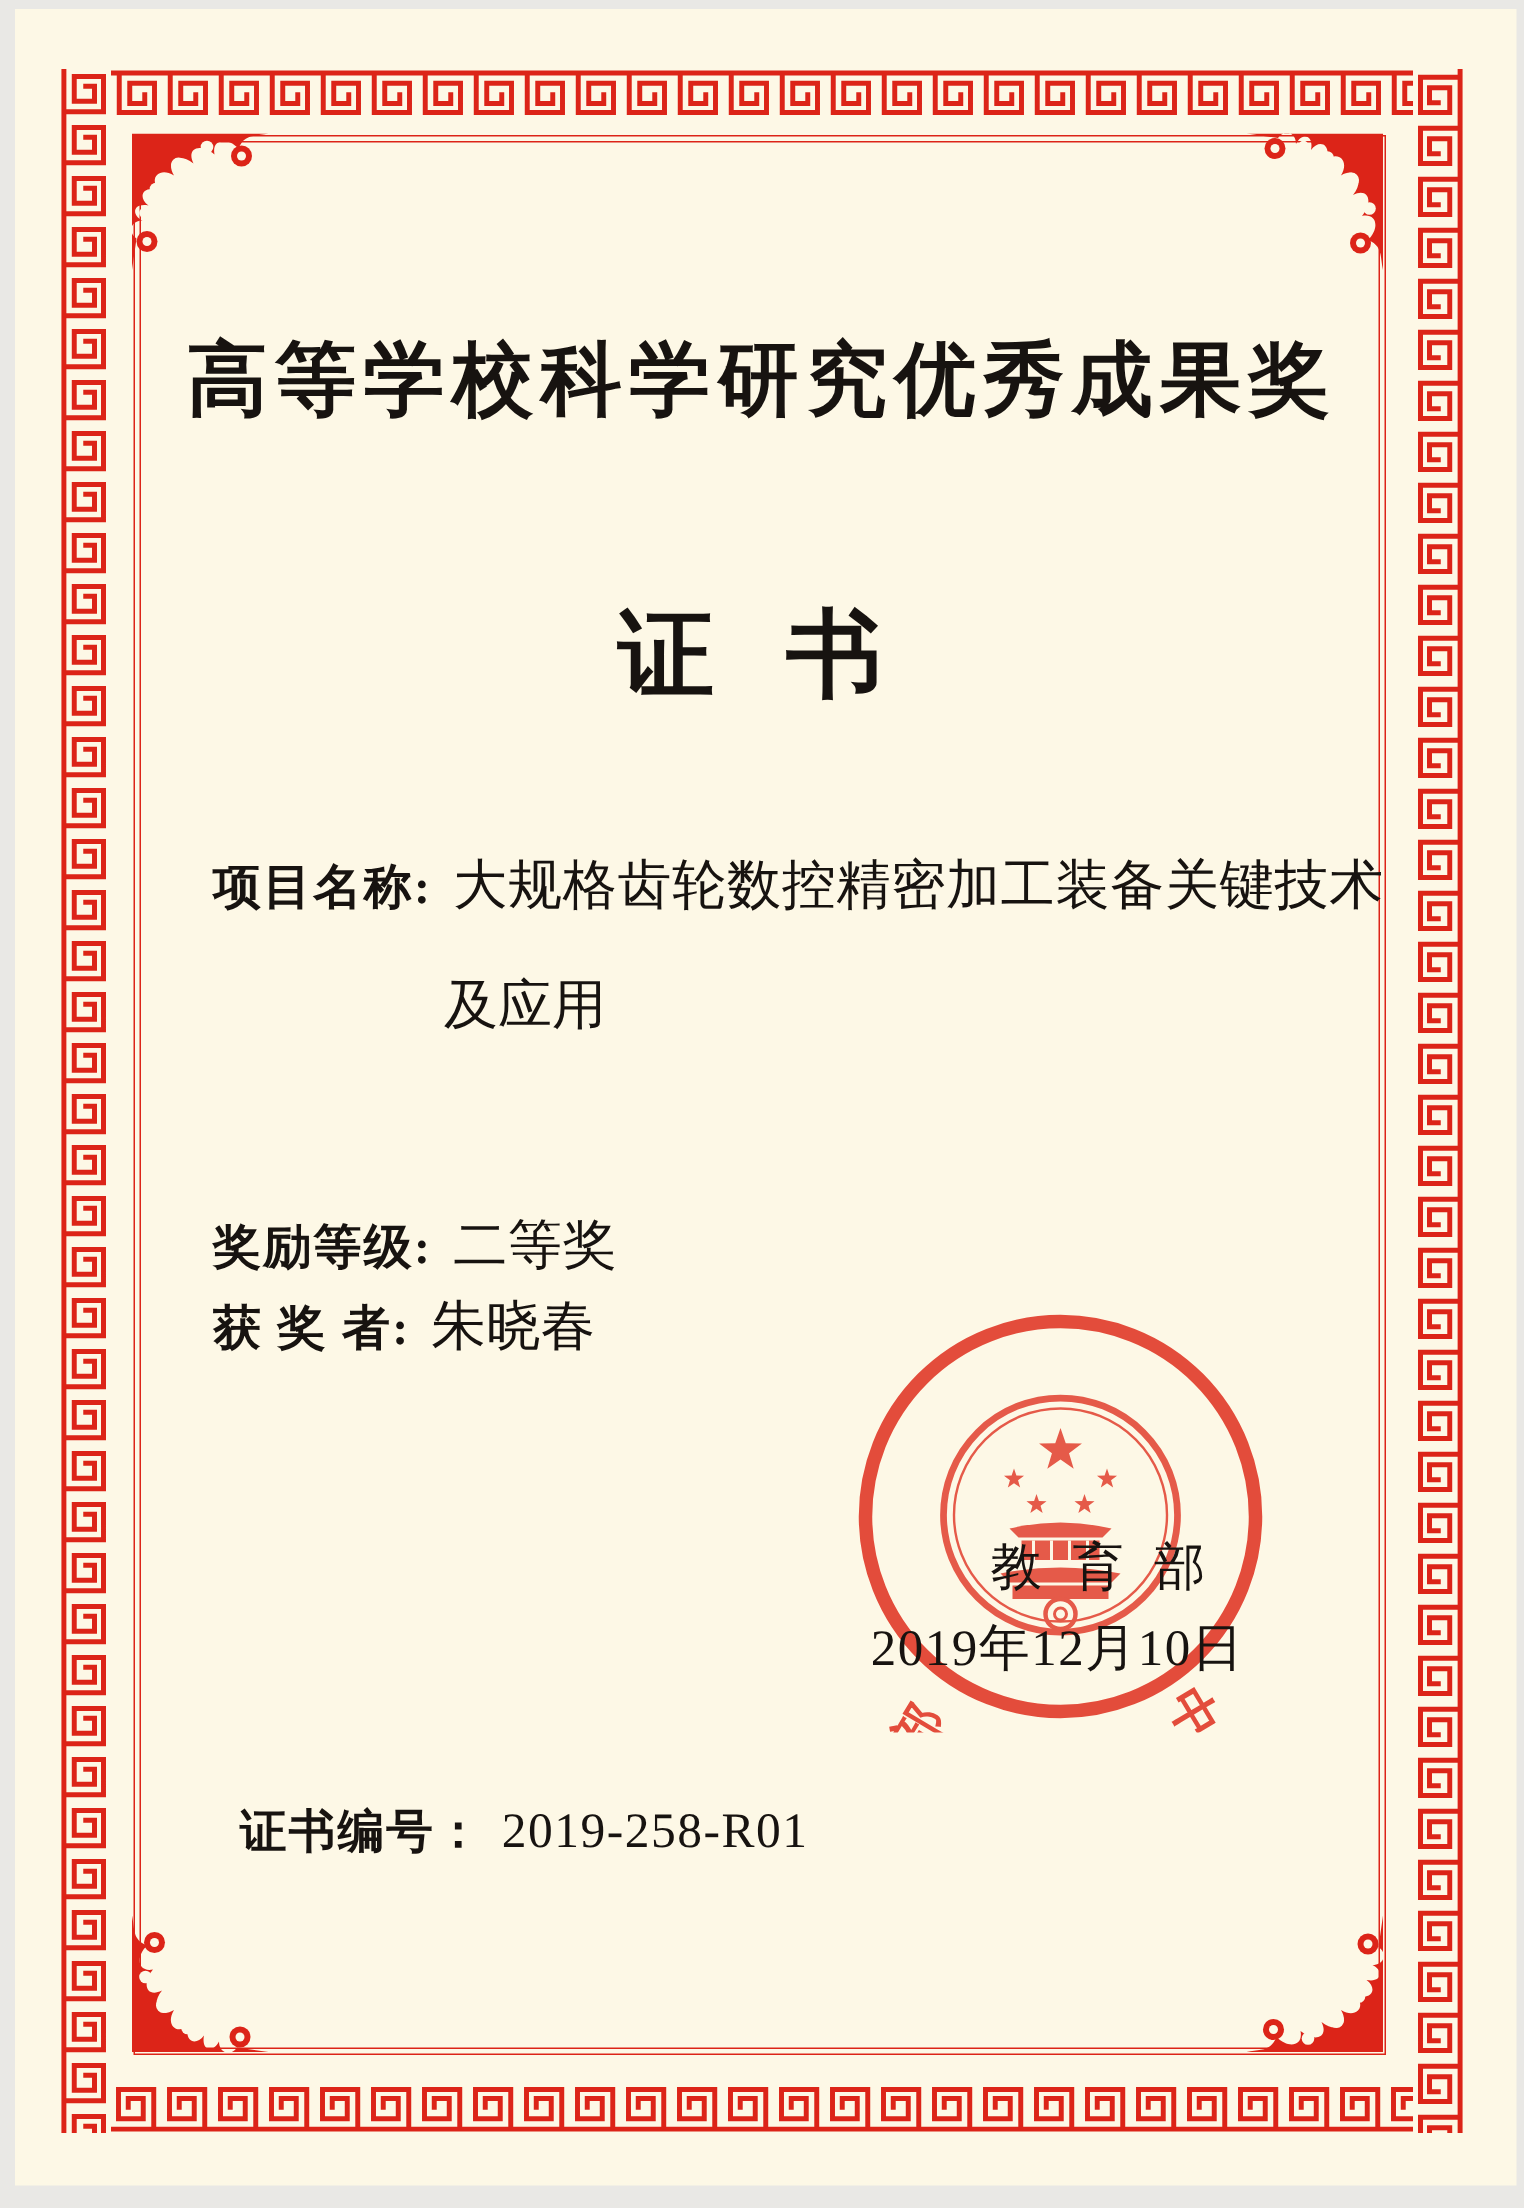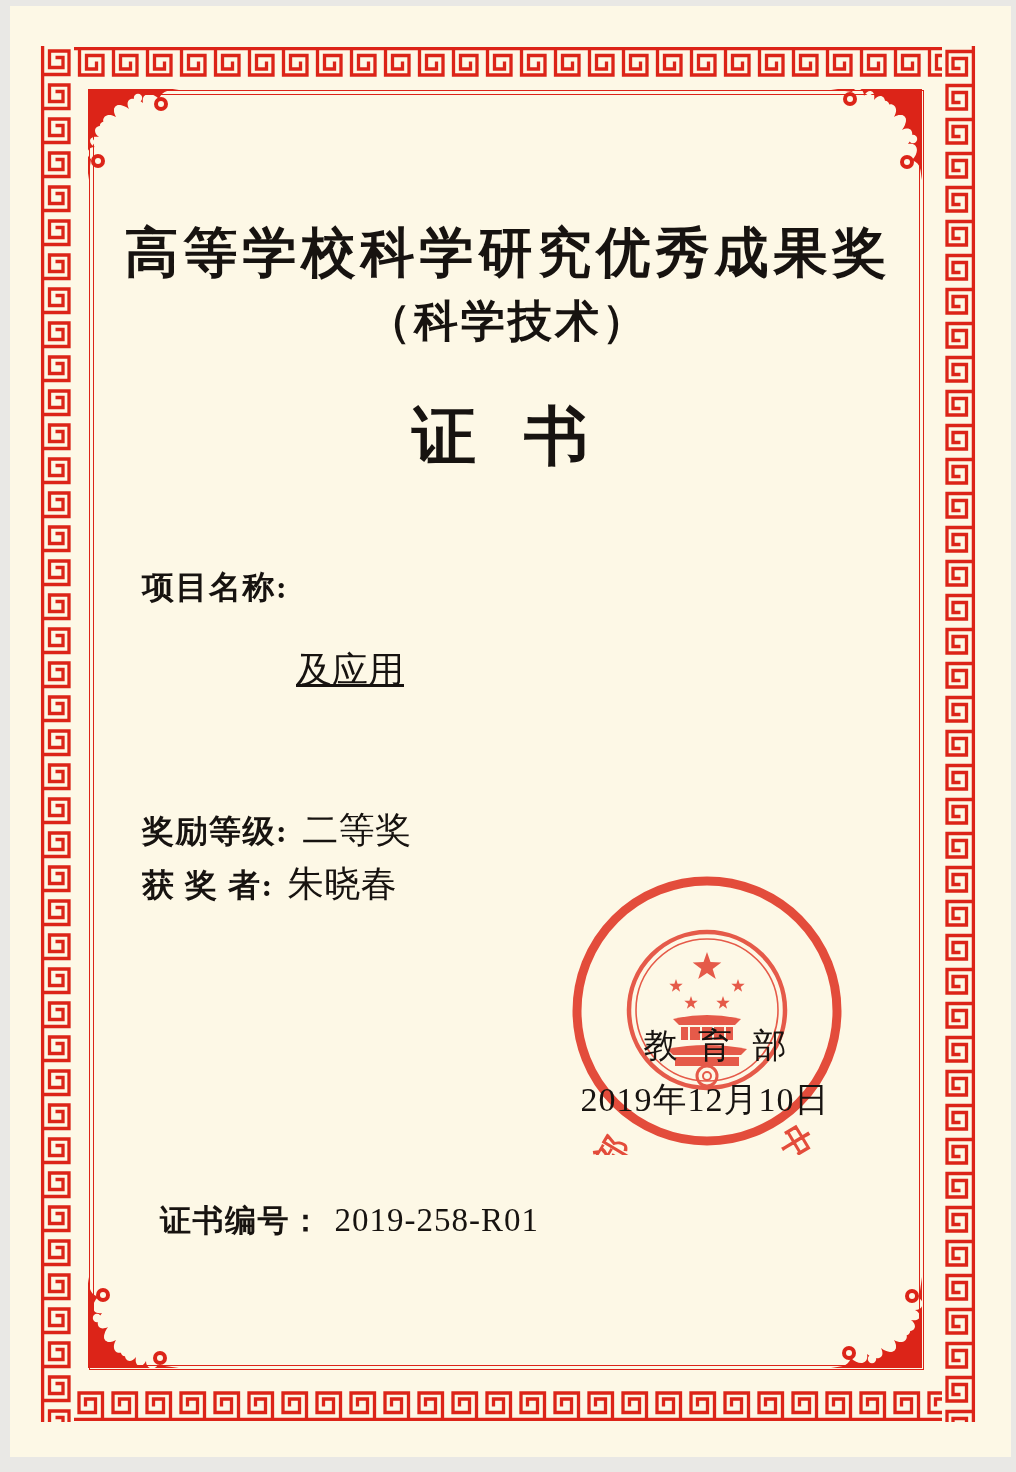--- a/index.html
+++ b/index.html
@@ -40,21 +40,21 @@
   .row .value{font-size:36px;margin-left:14px;letter-spacing:0.5px;}
   .r1{top:566px;} .r1b{top:650px;left:296px;font-size:36px;} .r2{top:726px;} .r3{top:806px;} .r4{top:840px;margin-top:20px;}
   .footer-row{top:1200px;left:160px;}
   .footer-row .label{font-size:31px;}
   .footer-row .value{font-size:33px;margin-left:12px;letter-spacing:1px;}
   
   .seal{position:absolute;left:563px;top:867px;width:288px;height:288px;z-index:4;opacity:0.93;}
   .seal .sk{stroke:var(--seal);fill:none;}
   .seal .sf{fill:var(--seal);}
   .seal text{fill:var(--seal);font-family:"Liberation Serif","DejaVu Serif",serif;font-weight:700;}
-  .org{top:1026px;left:563px;width:310px;text-align:center;font-size:34px;letter-spacing:6px;z-index:6;font-weight:500;}
+  .org{top:1026px;left:580px;width:310px;text-align:center;font-size:34px;letter-spacing:6px;z-index:6;font-weight:500;}
   .date{top:1080px;left:535px;width:340px;text-align:center;font-size:34px;letter-spacing:1px;z-index:6;}
 </style>
 </head>
 <body>
 
 <div class="stage">
   <div class="paper"></div>
 
   <div class="band" id="band-top">
       <svg class="mtile" style="transform:rotate(0deg)" width="34" height="34" viewBox="0 0 34 34">
@@ -493,27 +493,27 @@
       <use href="#ctri"></use>
     </svg>
   <svg class="ctri c-br" viewBox="0 0 93 93">
       <use href="#ctri"></use>
     </svg>
   <svg class="ctri c-bl" viewBox="0 0 93 93">
       <use href="#ctri"></use>
     </svg>
 
   <div class="txt center t1">高等学校科学研究优秀成果奖</div>
-  <div class="txt center t2">（科学技术）</div>
   <div class="txt center t3">证 书</div>
 
   <div class="row r1">
     <span class="label">项目名称:</span>
+    <span class="value">大规格齿轮数控精密加工装备关键技术</span>
   </div>
-  <div class="txt r1b" style="position:absolute;text-decoration:underline;">及应用</div>
+  <div class="txt r1b" style="position:absolute;">及应用</div>
   <div class="row r2">
   </div>
   <div class="row r3">
     <span class="label">奖励等级:</span>
     <span class="value">二等奖</span>
   </div>
   <div class="row r4">
     <span class="label">获 奖 者:</span>
     <span class="value">朱晓春</span>
   </div>

